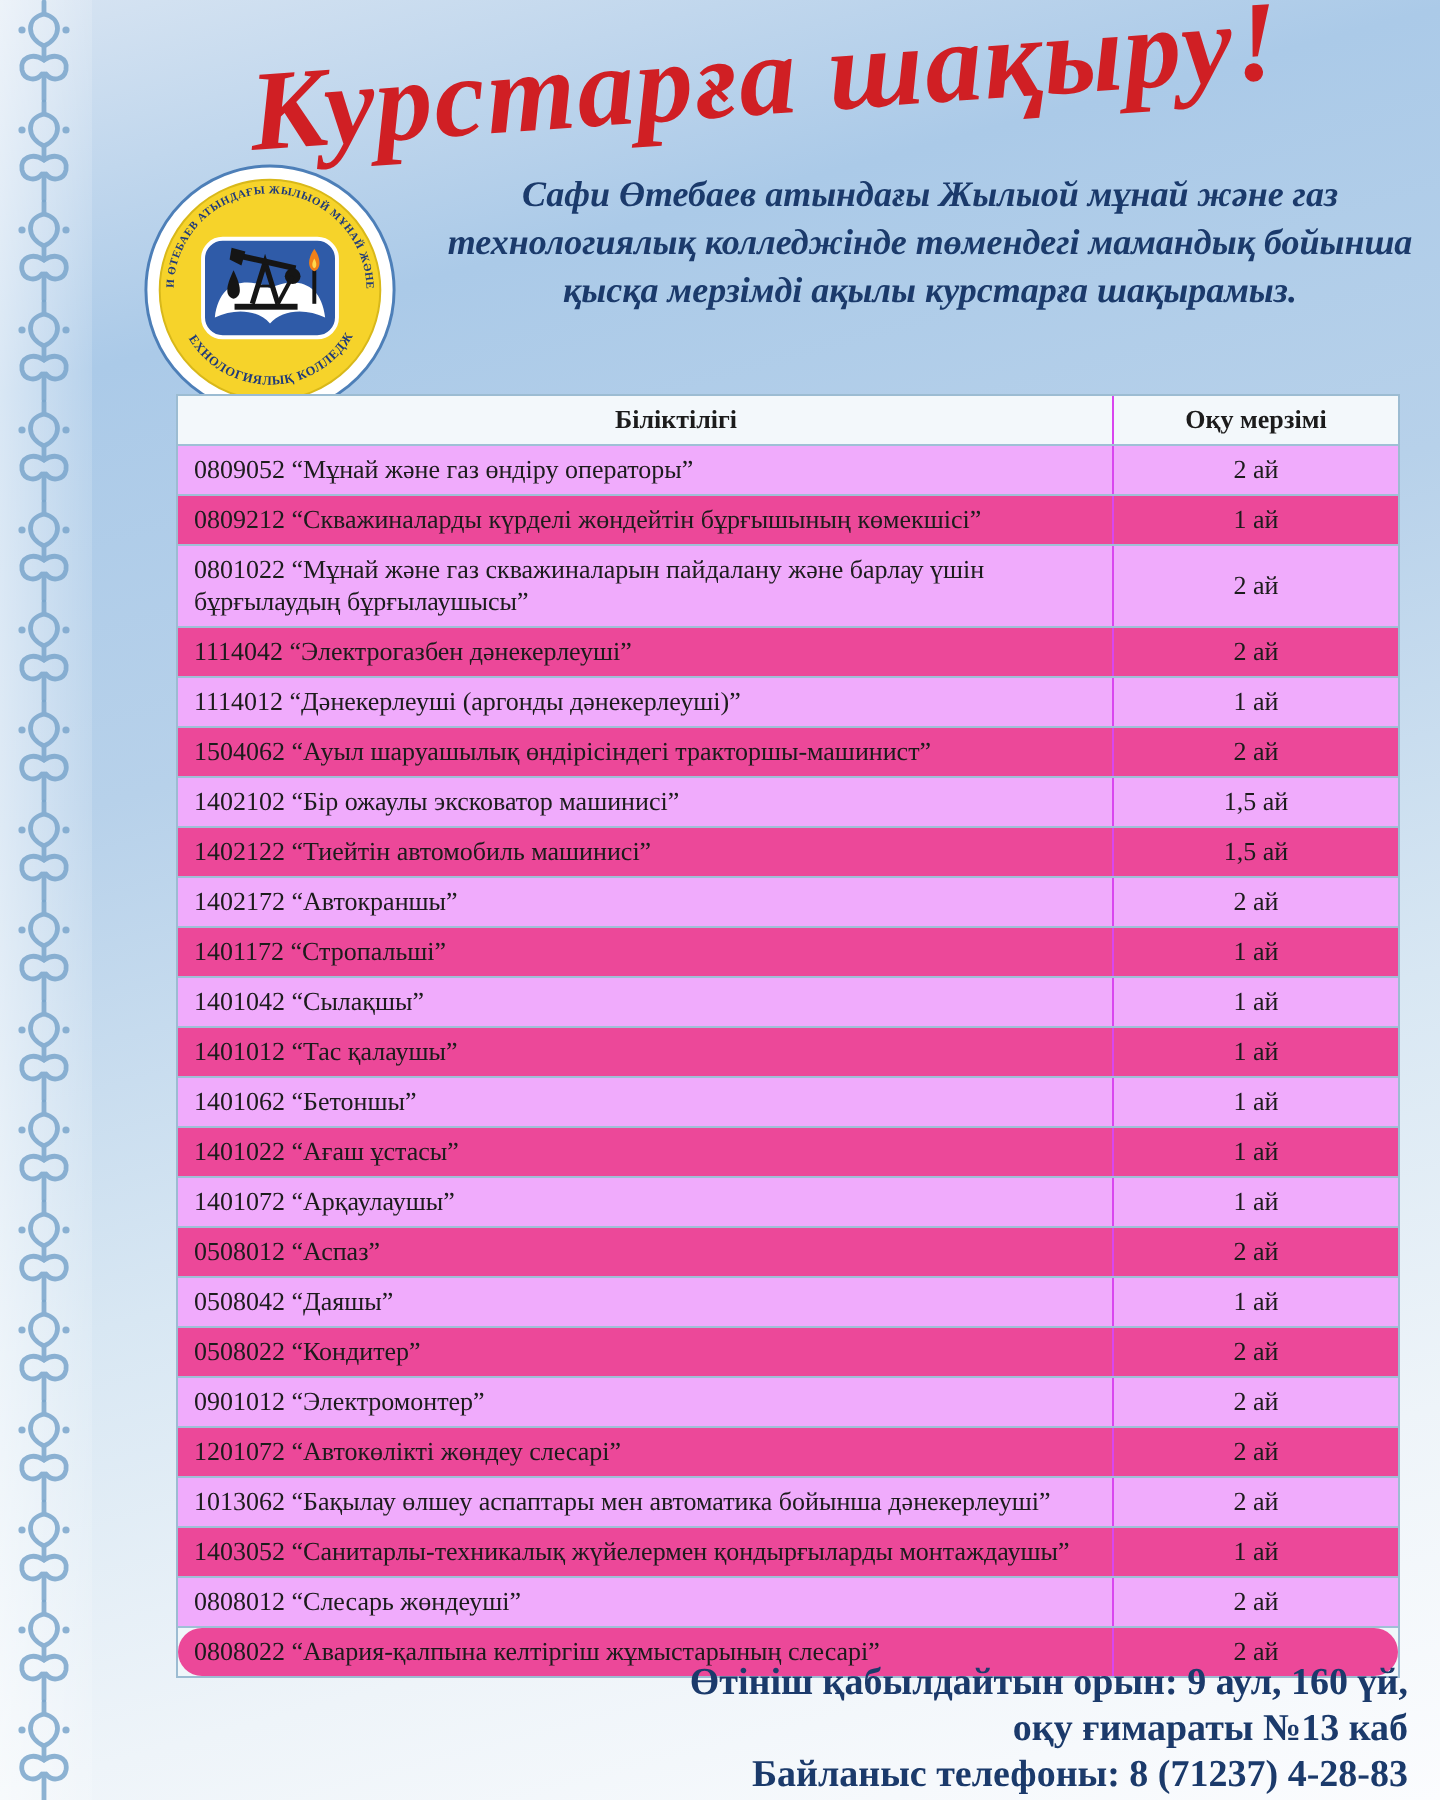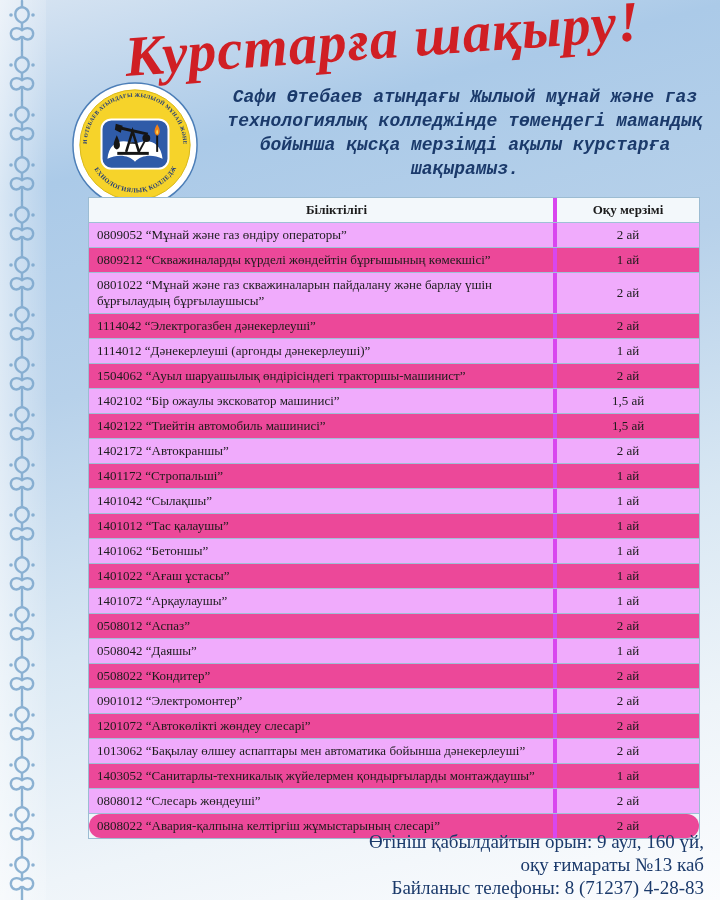--- a/index.html
+++ b/index.html
@@ -28,45 +28,44 @@
     transform-origin:center;
     white-space:nowrap;
   }
   .logo-wrap { position:absolute; left:70px; top:80px; width:130px; height:130px; }
   .intro {
     position:absolute; left:222px; top:86px; width:486px;
     text-align:center;
     font-size:18px; font-weight:bold; font-style:italic;
     line-height:1.33;
     color:#1b3a6b;
-    font-family:Liberation Mono, monospace;
   }
   .course-table {
     position:absolute; left:88px; top:197px; width:610px;
     border:1px solid #9cbcd2;
     background:#f0f6fa;
     font-size:13px; color:#1c1c1c;
   }
   .t-row { display:flex; border-bottom:1px solid #9fc0d6; }
   .t-row:last-child { border-bottom:none;border-radius:12px; }
   .t-row.head { background:#f3f8fb; font-weight:bold;padding-left:31px; }
   .t-row.odd  { background:#f0abfc; }
   .t-row.even { background:#ec4899; }
   .t-cell { padding:4px 8px; line-height:1.22; display:flex; align-items:center; min-height:16px; }
   .t-cell.qual { flex:1; text-align:left; }
   .t-row.head .t-cell.qual { justify-content:center; text-align:center; }
   .t-cell.dur {
     width:126px; flex:0 0 126px;
-    border-left:4px solid #d946ef;
+    border-left:1px solid #d946ef;
     justify-content:center; text-align:left;
   }
   .footer {
     position:absolute; left:80px; top:830px; width:624px;
     text-align:right;
-    font-size:19px; font-weight:normal;
+    font-size:19px; font-weight:bold;
     line-height:1.22;
     color:#1b3a6b;
   }
 </style>
 </head>
 <body>
 
 <div class="page">
 
   <div class="edge-strip"></div>

